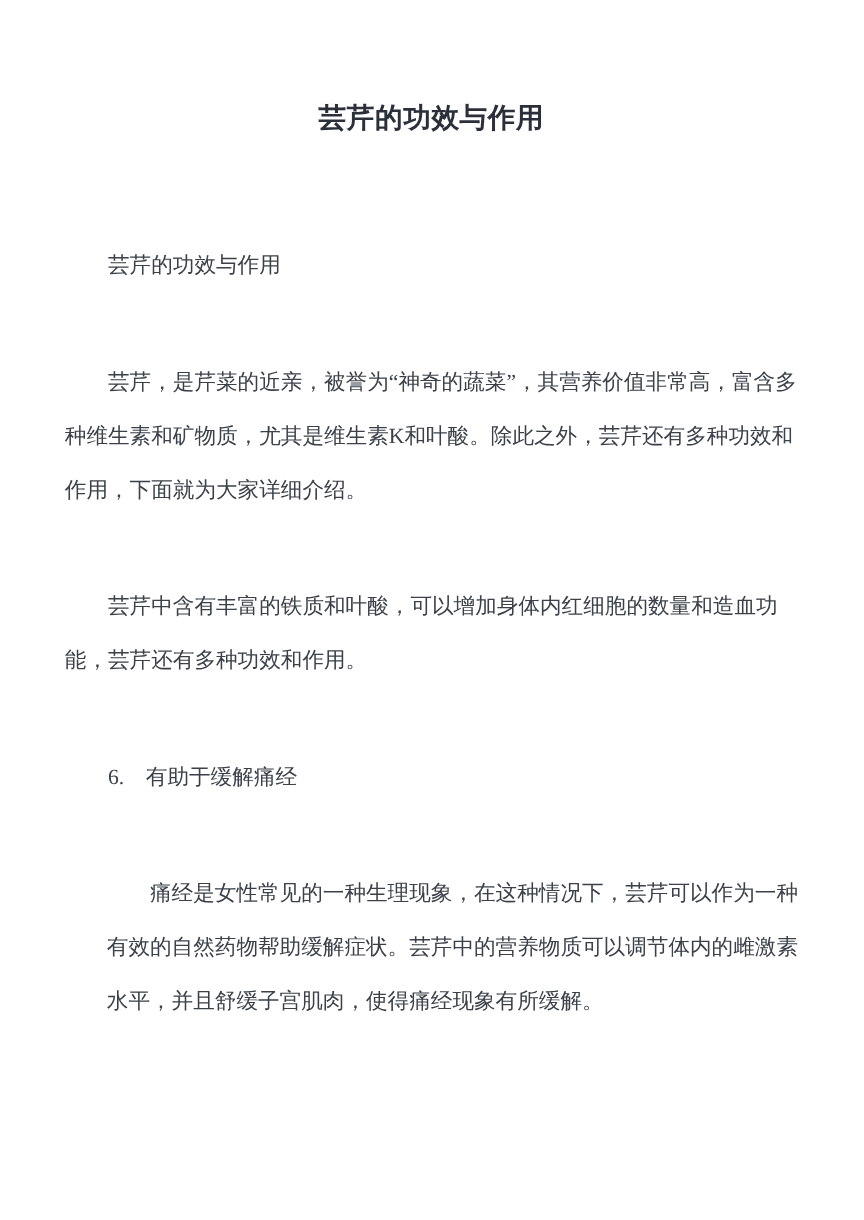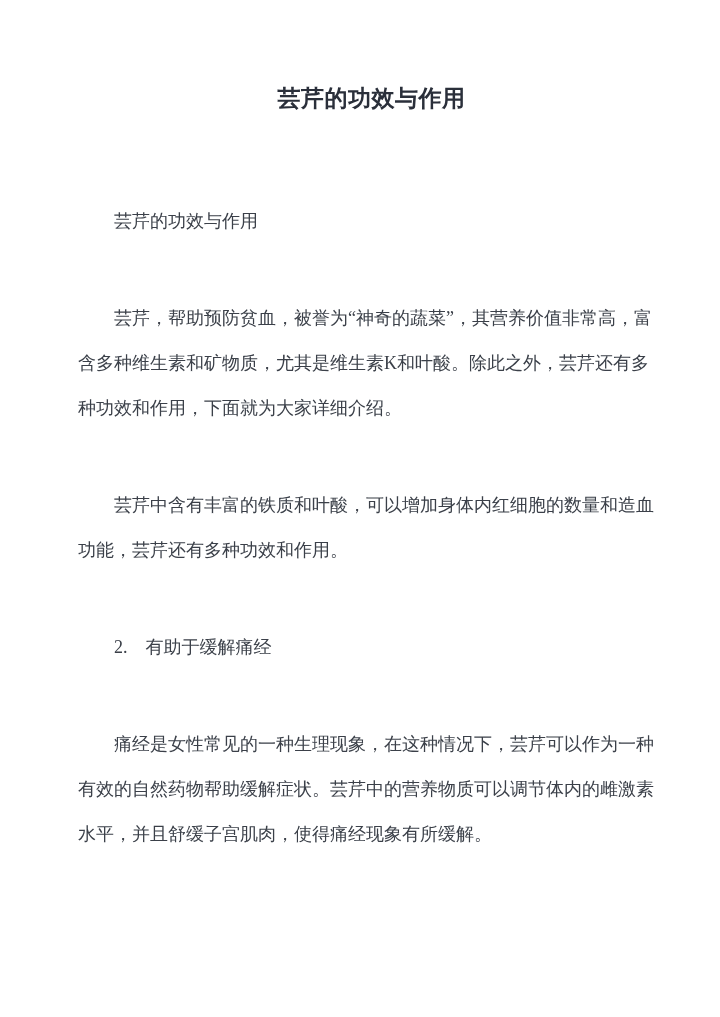--- a/index.html
+++ b/index.html
@@ -10,21 +10,21 @@
   body {
     width: 720px;
     height: 1017px;
     overflow: hidden;
   }
   .page {
     box-sizing: border-box;
     width: 720px;
     height: 1017px;
     background: #ffffff;
-    padding: 84px 55px 0 78px;
+    padding: 84px 55px 0 54px;
     font-family: "Liberation Serif", "DejaVu Serif", serif;
     color: #3b4049;
   }
   .doc-title {
     margin: 0 0 85px 0;
     font-size: 23px;
     line-height: 30px;
     font-weight: 700;
     text-align: center;
     letter-spacing: 0.5px;
@@ -34,31 +34,32 @@
     margin: 0 0 52px 0;
     font-size: 18px;
     line-height: 45px;
     text-indent: 2em;
     text-align: left;
     white-space: pre-wrap;
     word-break: break-all;
   }
   .para:last-child {
     margin-bottom: 0;
+    margin-left: 35px;
   }
 </style>
 </head>
 <body>
 
 <div class="page">
   <h1 class="doc-title">芸芹的功效与作用</h1>
 
   <p class="para">芸芹的功效与作用</p>
 
-  <p class="para">芸芹，帮助预防贫血，被誉为“神奇的蔬菜”，其营养价值非常高，富含多种维生素和矿物质，尤其是维生素K和叶酸。除此之外，芸芹还有多种功效和作用，下面就为大家详细介绍。</p>
+  <p class="para">芸芹，是芹菜的近亲，被誉为“神奇的蔬菜”，其营养价值非常高，富含多种维生素和矿物质，尤其是维生素K和叶酸。除此之外，芸芹还有多种功效和作用，下面就为大家详细介绍。</p>
 
 
   <p class="para">芸芹中含有丰富的铁质和叶酸，可以增加身体内红细胞的数量和造血功能，芸芹还有多种功效和作用。</p>
 
-  <p class="para">2.　有助于缓解痛经</p>
+  <p class="para">6.　有助于缓解痛经</p>
 
   <p class="para">痛经是女性常见的一种生理现象，在这种情况下，芸芹可以作为一种有效的自然药物帮助缓解症状。芸芹中的营养物质可以调节体内的雌激素水平，并且舒缓子宫肌肉，使得痛经现象有所缓解。</p>
 </div>
 
 </body></html>

